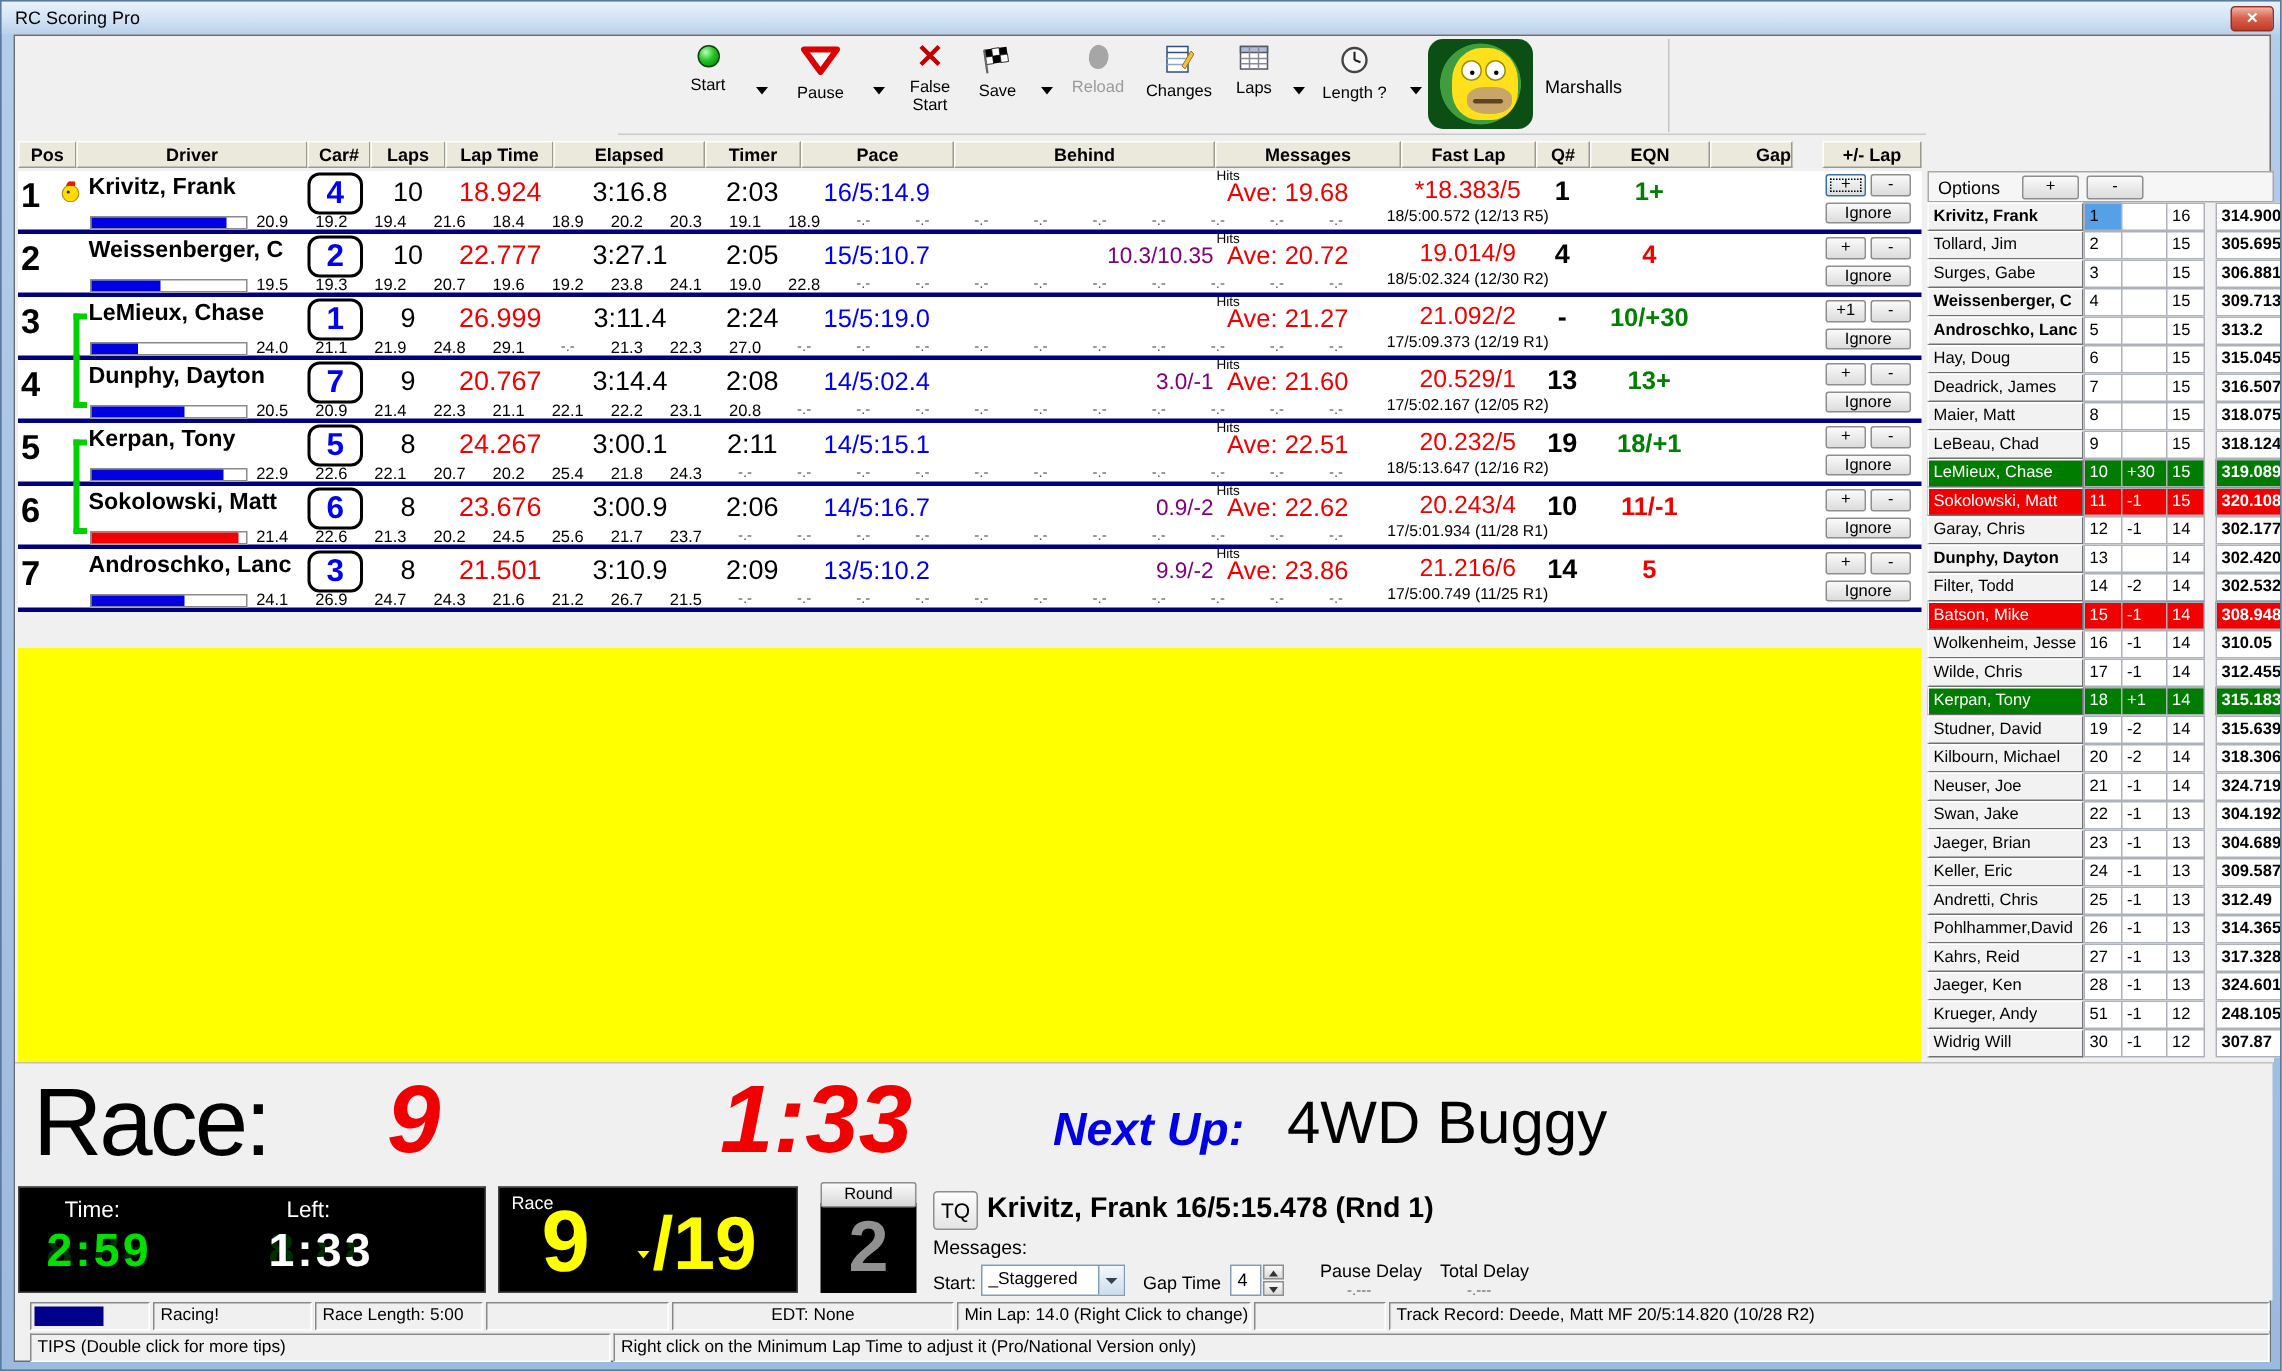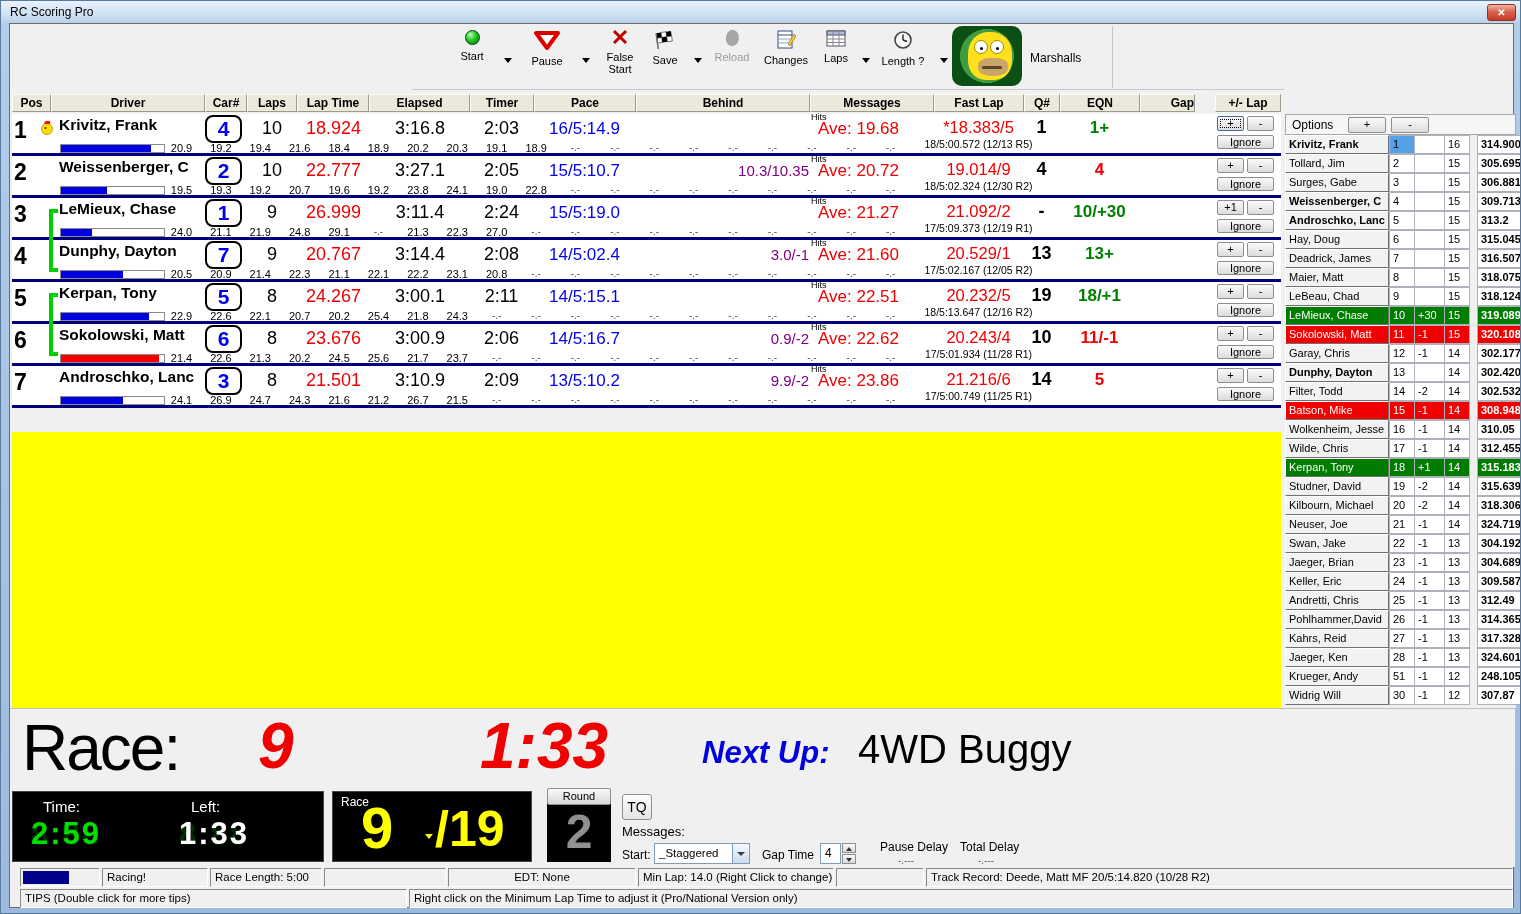--- a/index.html
+++ b/index.html
@@ -828,20 +828,21 @@
         <span class="racelbl">Race</span>
         <span class="racenum">9</span>
         <span class="racedd"></span>
         <span class="racetot">/19</span>
       </div>
       <div class="roundbox">
         <span class="roundval">2</span>
       </div>
       <span class="roundbtn">Round</span>
       <span class="tqbtn">TQ</span>
+      <span class="tqtext">Krivitz, Frank 16/5:15.478 (Rnd 1)</span>
       <span class="msgs">Messages:</span>
       <span class="startlbl">Start:</span>
       <span class="combo">
         <span class="val">_Staggered</span>
         <span class="cbtn"></span>
       </span>
       <span class="gaplbl">Gap Time</span>
       <span class="spin">4</span>
       <span class="spinbtn spinup"></span>
       <span class="spinbtn spindn"></span>

